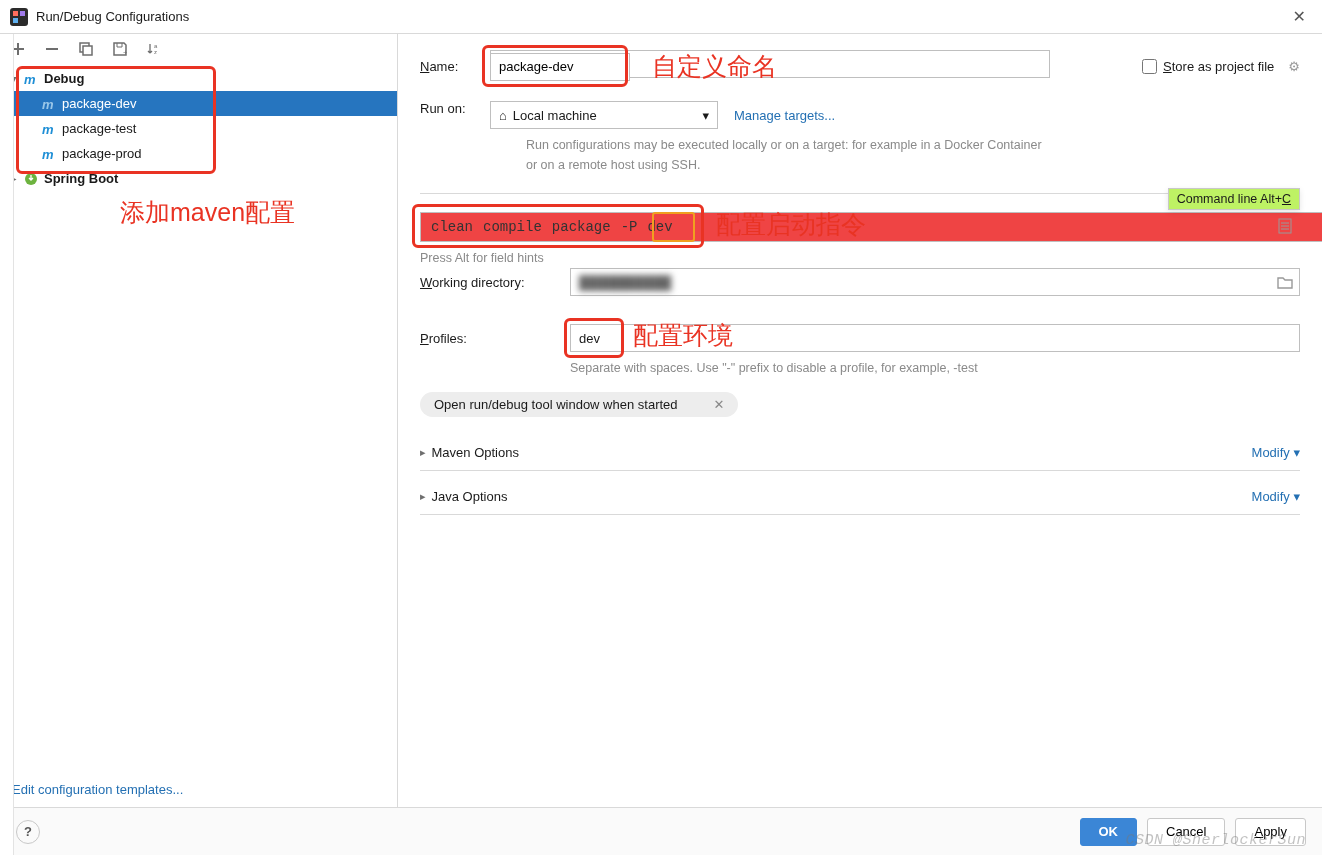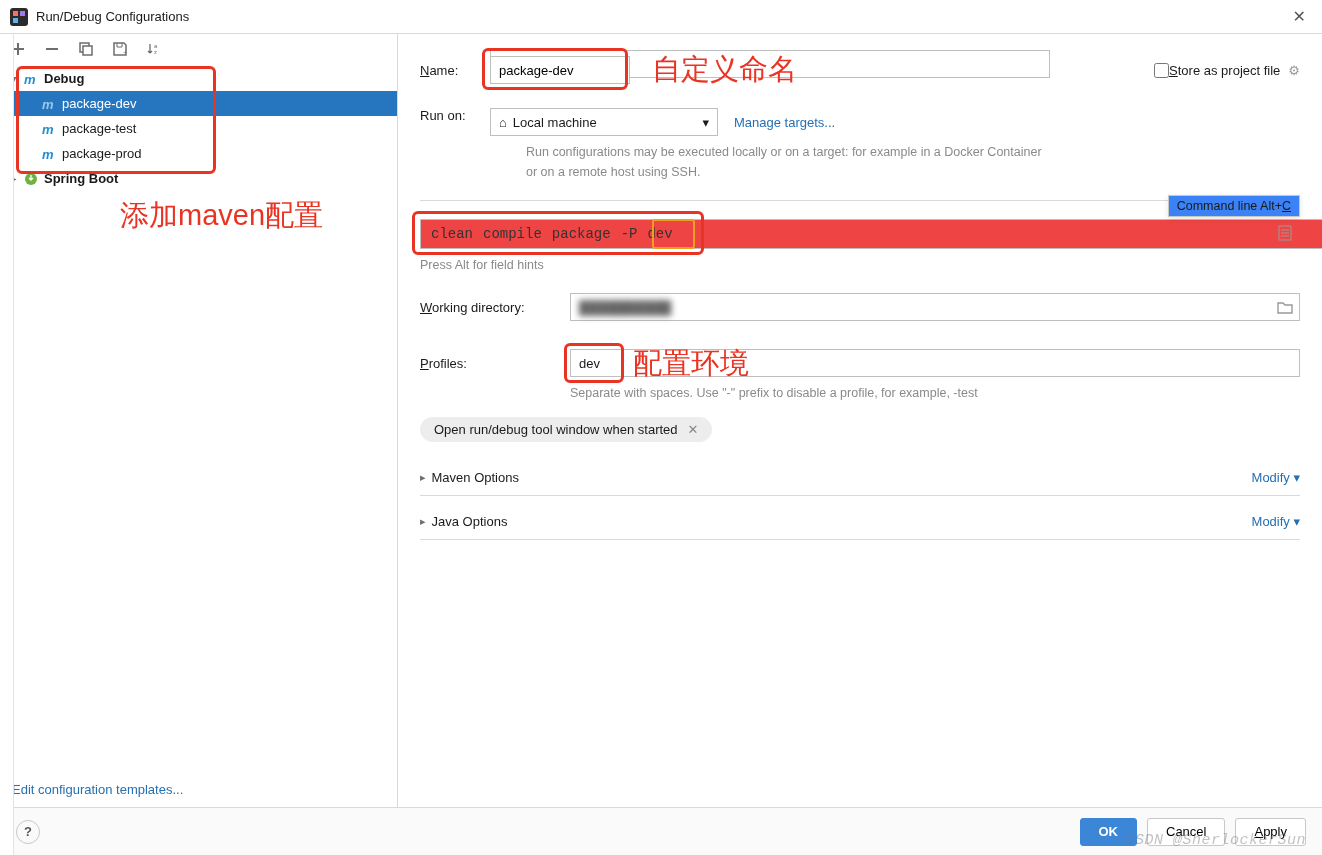--- a/index.html
+++ b/index.html
@@ -15,49 +15,49 @@
 .tree { flex: 1; overflow: auto; padding-top: 2px; }
 .tree-node { display: flex; align-items: center; height: 25px; padding-left: 6px; cursor: pointer; }
 .tree-node .exp { width: 16px; text-align: center; color: #6e6e6e; font-size: 10px; }
 .tree-node .node-icon { width: 18px; display: flex; align-items: center; justify-content: center; }
 .tree-node .label { margin-left: 4px; }
 .tree-node.bold .label { font-weight: 600; }
 .tree-node.child { padding-left: 40px; }
 .tree-node.selected { background: #2675bf; color: #fff; }
 .tree-node.selected .label { color: #fff; }
 .redbox1 { position: absolute; border: 3px solid #e93323; border-radius: 6px; pointer-events: none; }
-.annotation { position: absolute; color: #e93323; font-size: 29px; font-family: "SimSun","Microsoft YaHei",sans-serif; pointer-events: none; }
+.annotation { position: absolute; color: #e93323; font-size: 25px; font-family: "SimSun","Microsoft YaHei",sans-serif; pointer-events: none; }
 .edit-templates { padding: 10px 12px; }
 .edit-templates a { color: #2470b3; cursor: pointer; }
 .form-area { flex: 1; padding: 16px 22px 0 22px; overflow: auto; position: relative; }
 .row { display: flex; align-items: center; margin-bottom: 18px; }
 .row .lbl { width: 70px; }
 .input { border: 1px solid #bfbfbf; background: #fff; height: 28px; padding: 0 8px; font-size: 13px; }
 .input.name { width: 140px; }
 .input.runon { width: 228px; display: flex; align-items: center; justify-content: space-between; }
-.store { display: flex; align-items: center; }
+.store { display: flex; align-items: center; gap: 6px; }
 .store input[type=checkbox] { width: 15px; height: 15px; }
 .gear { color: #9a9a9a; margin-left: 8px; }
 .link { color: #2470b3; cursor: pointer; }
 .hint { color: #8a8a8a; font-size: 12.5px; line-height: 1.6; margin-top: 6px; }
 .section-divider { border: none; border-top: 1px solid #d9d9d9; margin: 10px 0 18px 0; }
 .section-head { font-weight: 600; margin-bottom: 12px; display: flex; align-items: center; justify-content: space-between; }
 .modify { color: #2470b3; cursor: pointer; font-weight: 400; }
 .shortcut { color: #888; font-weight: 400; margin-left: 6px; }
 .cmdline-wrap { position: relative; }
 .cmdline { width: 981px; height: 30px; border: 1px solid #bfbfbf; display: flex; align-items: center; padding: 0 30px 0 10px; font-family: "Consolas","Courier New",monospace; font-size: 14px; background: #ef4444; }
 .cmdline .token { margin-right: 10px; color:#333 }
 .cmdline-icon { position: absolute; right: 8px; top: 6px; color: #999; }
-.tooltip { position: absolute; right: 0; top: -24px; background: #3b82f6; border: 1px solid #c8c8c8; padding: 3px 8px; font-size: 12.5px; box-shadow: 0 2px 6px rgba(0,0,0,.1); }
+.tooltip { position: absolute; right: 0; top: -24px; background: #bef264; border: 1px solid #c8c8c8; padding: 3px 8px; font-size: 12.5px; box-shadow: 0 2px 6px rgba(0,0,0,.1); }
 .field-row { display: flex; align-items: center; margin-bottom: 6px; }
 .field-row .flbl { width: 150px; }
 .field-row .fld { flex: 1; height: 28px; border: 1px solid #bfbfbf; background: #fff; display: flex; align-items: center; padding: 0 8px; position: relative; }
 .field-row .fld .trail-icon { position: absolute; right: 6px; color: #999; }
 .blur { filter: blur(3px); color: #666; }
-.pill { display: inline-flex; align-items: center; background: #ededed; border-radius: 14px; padding: 5px 14px; margin-top: 14px; cursor: pointer; }
+.pill { display: inline-flex; align-items: center; background: #ededed; border-radius: 14px; padding: 5px 14px; margin-top: 14px; cursor: pointer; gap: 26px; }
 .pill .x { margin-left: 10px; color: #888; }
 .collapsible { display: flex; align-items: center; justify-content: space-between; margin-top: 28px; cursor: pointer; }
 .collapsible .chead { display: flex; align-items: center; gap: 6px; }
 .collapsible .chev { color: #6e6e6e; font-size: 11px; }
 .footer { height: 48px; border-top: 1px solid #d9d9d9; display: flex; align-items: center; padding: 0 16px; background: #fafafa; }
 .footer .help { width: 24px; height: 24px; border: 1px solid #c8c8c8; border-radius: 50%; display: flex; align-items: center; justify-content: center; color: #555; cursor: pointer; font-weight: 600; }
 .footer .spacer { flex: 1; }
 .btn { height: 28px; padding: 0 18px; background: #fff; border: 1px solid #c8c8c8; border-radius: 3px; margin-left: 10px; cursor: pointer; font-size: 13px; }
 .btn.primary { background: #3b86d6; border-color: #3b86d6; color: #fff; font-weight: 600; }
 .left-strip { position: absolute; left: 0; top: 34px; bottom: 0; width: 14px; background: #fff; border-right: 1px solid #e3e3e3; z-index: 3; display:flex;flex-direction:column; }
@@ -226,22 +226,23 @@
       <span class="cmdline-icon">
         <svg width="14" height="16" viewBox="0 0 14 16">
             <rect x="1" y="1" width="12" height="14" fill="none" stroke="#999"></rect>
             <line x1="3" y1="5" x2="11" y2="5" stroke="#999"></line>
             <line x1="3" y1="8" x2="11" y2="8" stroke="#999"></line>
             <line x1="3" y1="11" x2="11" y2="11" stroke="#999"></line>
           </svg>
       </span>
       <div class="redbox1" style="left:-8px;top:-8px;width:292px;height:44px;"></div>
       <div class="orange-box" style="left:232px;top:0px;width:43px;height:30px;"></div>
-    </div>
-    <div class="hint" style="margin-bottom:18px;">Press Alt for field hints</div>
+      <span class="annotation" style="left:296px;top:-4px;">配置启动指令</span>
+    </div>
+    <div class="hint" style="">Press Alt for field hints</div>
 
     <div class="field-row">
       <span class="flbl"><span style="text-decoration:underline">W</span>orking directory:</span>
       <div class="fld">
         <span class="blur">██████████</span>
         <span class="trail-icon">
           <svg width="16" height="14" viewBox="0 0 16 14">
               <path d="M1 3h5l2 2h7v8H1z" fill="none" stroke="#999" stroke-width="1.4"></path>
             </svg>
         </span>

